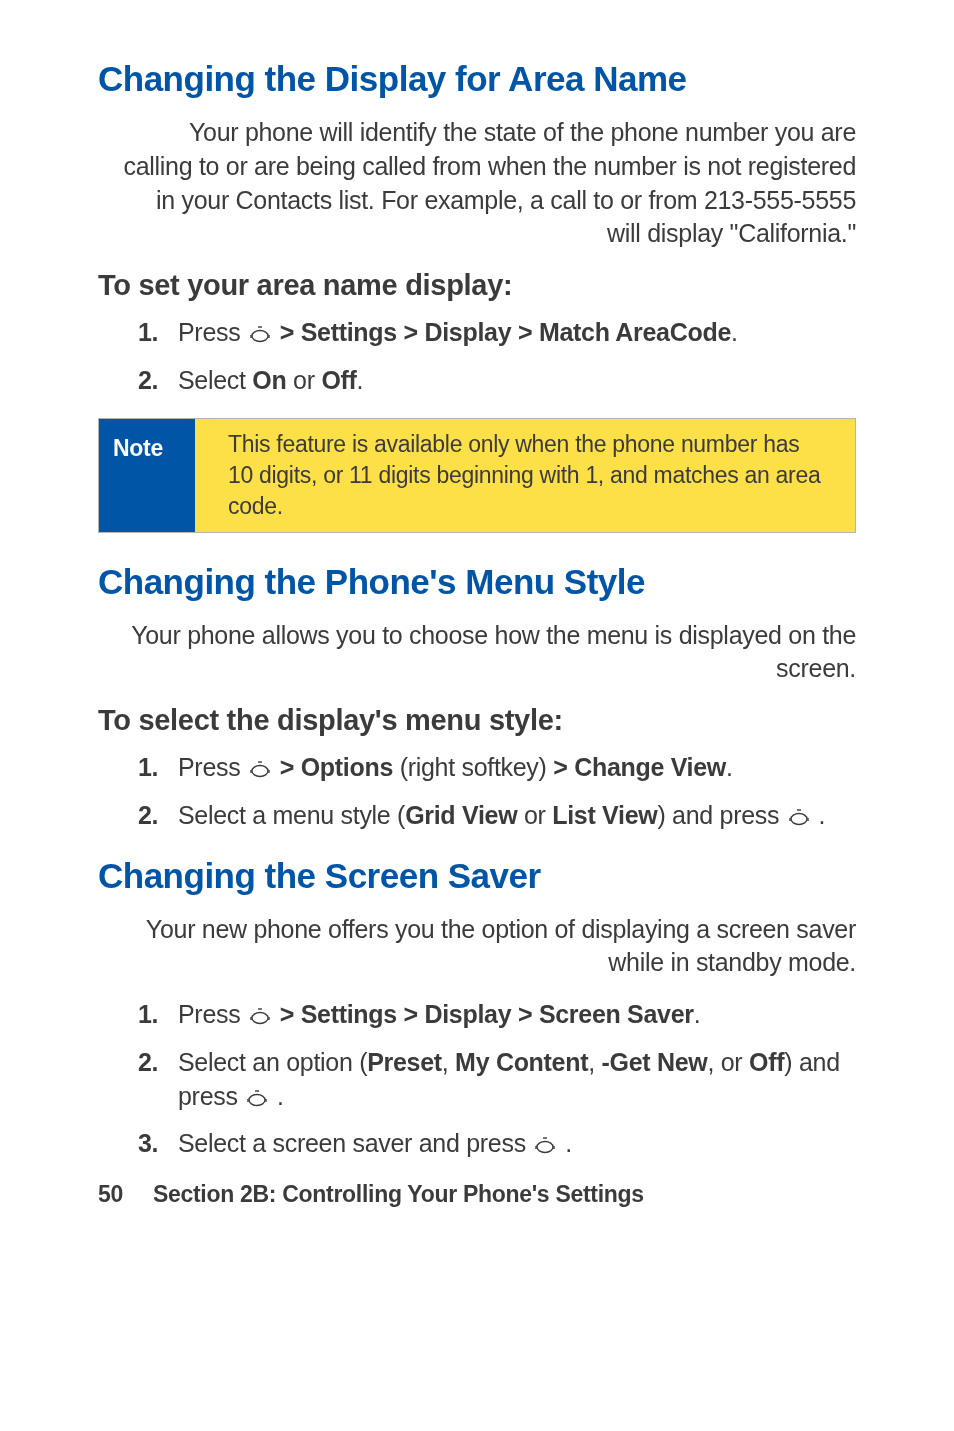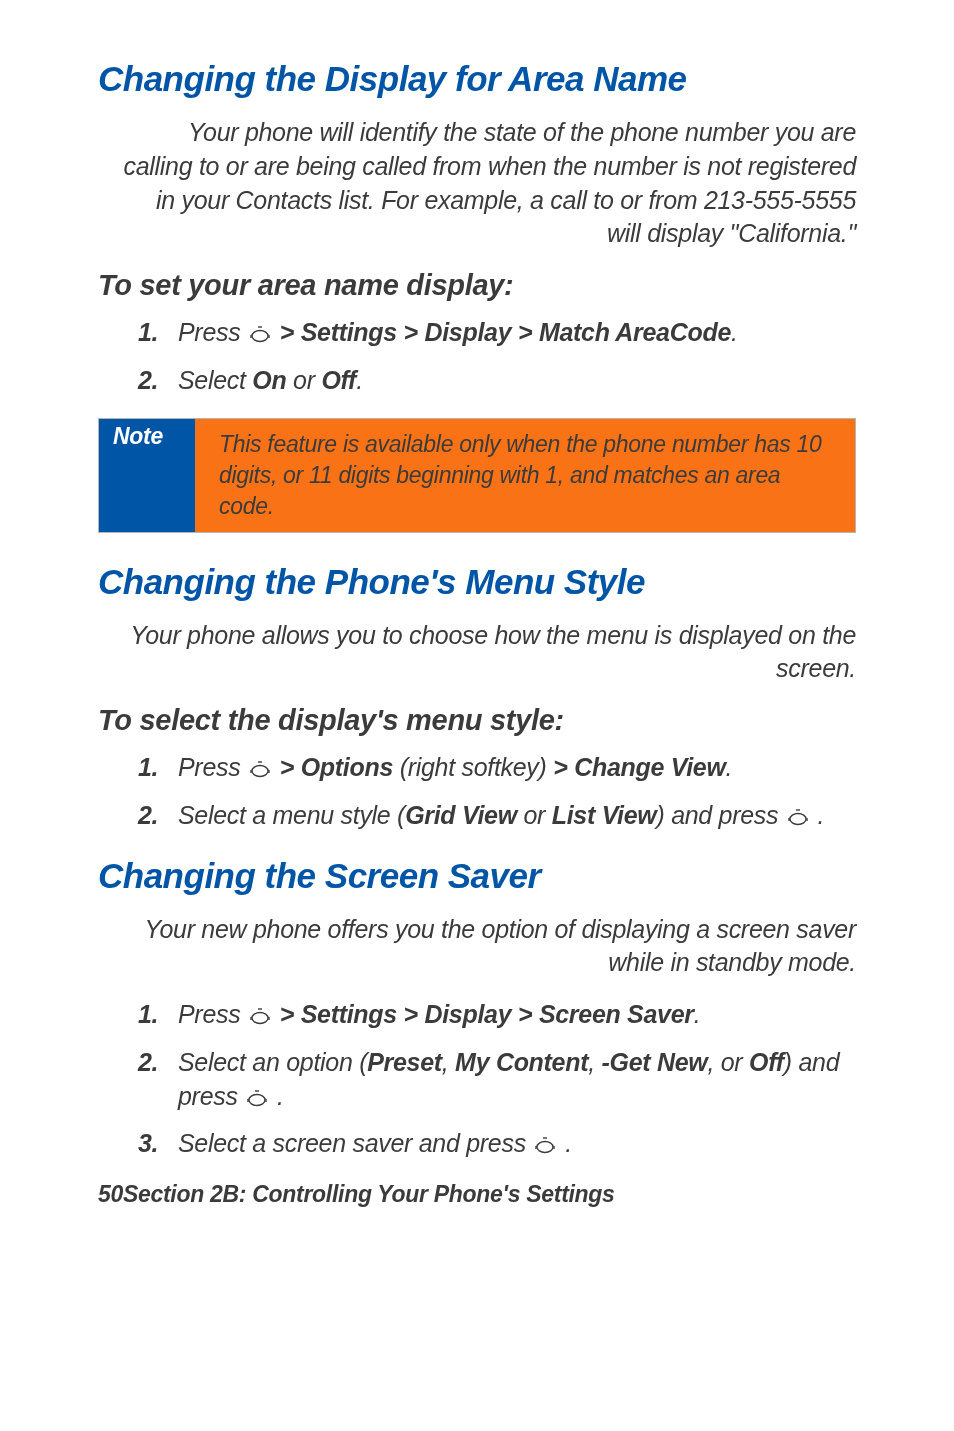--- a/index.html
+++ b/index.html
@@ -13,21 +13,20 @@
     background: #ffffff;
     font-family: "Helvetica Neue", Helvetica, Arial, sans-serif;
     color: #3b3b3b;
   }
   .page {
     width: 954px;
     height: 1266px;
     padding: 58px 98px 40px 98px;
     position: relative;
     font-stretch: condensed;
-    font-style: italic;
   }
   h2.section-heading {
     color: #0055a6;
     font-weight: 700;
     font-size: 35px;
     line-height: 1.2;
     margin-bottom: 16px;
     letter-spacing: -0.5px;
   }
   p.body {
@@ -73,45 +72,46 @@
   .note-box {
     display: flex;
     border: 1px solid #b5b5b5;
     margin-bottom: 28px;
   }
   .note-label {
     background: #0055a6;
     color: #ffffff;
     font-weight: 700;
     font-size: 23px;
-    padding: 4px 14px;
+    padding: 16px 14px;
     width: 96px;
     flex-shrink: 0;
     display: flex;
     align-items: flex-start;
     letter-spacing: -0.3px;
     text-align: right;
   }
   .note-text {
-    background: #f97316;
+    background: #fde047;
     font-size: 23px;
     line-height: 1.35;
-    padding: 10px 24px;
+    padding: 10px 33px;
     flex: 1;
     letter-spacing: -0.3px;
   }
   .footer {
     position: absolute;
     bottom: 58px;
     left: 98px;
     font-size: 23px;
     font-weight: 700;
     letter-spacing: -0.3px;
   }
   .footer .pnum {
+    margin-right: 30px;
   }
 </style>
 </head>
 <body>
 
 <div class="page">
 
   <h2 class="section-heading">Changing the Display for Area Name</h2>
   <p class="body">Your phone will identify the state of the phone number you are calling to or are being called from when the number is not registered in your Contacts list. For example, a call to or from 213-555-5555 will display "California."</p>
   <p class="sub-head">To set your area name display:</p>

